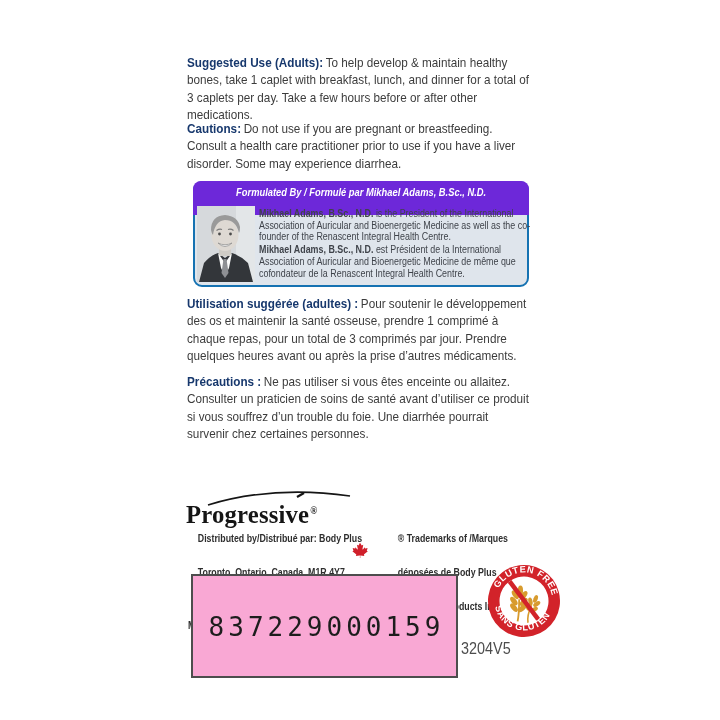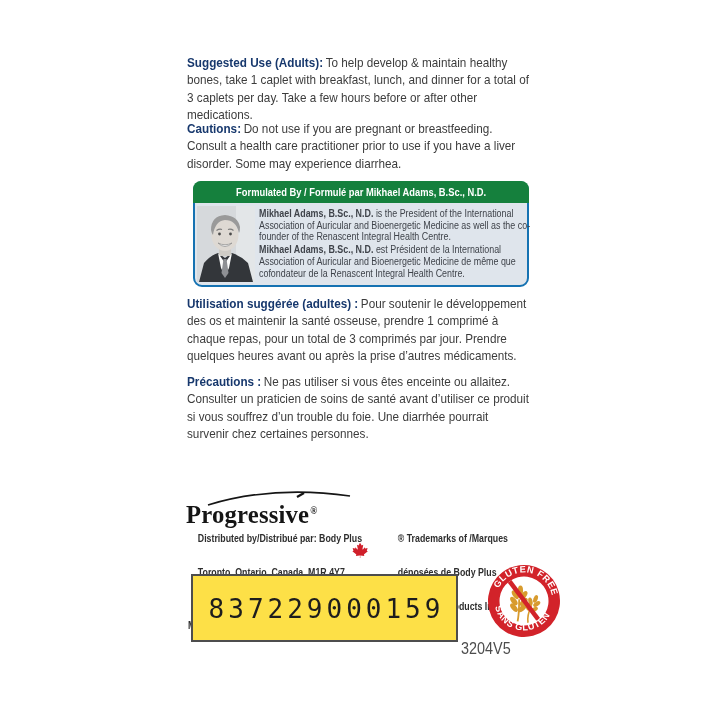--- a/index.html
+++ b/index.html
@@ -7,23 +7,23 @@
   .sheet{position:relative;width:720px;height:720px;background:#ffffff;overflow:hidden;}
 
   
   .para{position:absolute;width:398px;margin:0;font-size:13.5px;line-height:17.3px;
         color:#3c3c3c;transform:scaleX(.868);transform-origin:0 0;}
   .para .lead{font-weight:bold;color:#17386d;margin-right:3px;}
 
   
   .fbox{position:absolute;left:193px;top:181px;width:336px;height:106px;box-sizing:border-box;
         background:#dfe5ec;border:2px solid #1572b2;border-radius:9px;}
-  .fbox-header{position:absolute;left:-2px;top:-2px;right:-2px;height:22px;background:#15803d;
+  .fbox-header{position:absolute;left:-2px;top:-2px;right:-2px;height:34px;background:#6d28d9;
         border-radius:8px 8px 0 0;color:#ffffff;font-weight:bold;font-size:11px;line-height:22px;
-        text-align:center;}
+        text-align:center;font-style:italic;}
   .fbox-header span{display:inline-block;transform:scaleX(.85);transform-origin:50% 50%;white-space:nowrap;}
   .fbox-photo{position:absolute;left:2px;top:23px;width:58px;height:76px;}
   .fbox-bio{position:absolute;left:64px;top:25px;width:306px;transform:scaleX(.89);transform-origin:0 0;
         color:#3f434a;font-size:10px;line-height:11.7px;}
   .fbox-bio p{margin:0 0 1px 0;}
   .fbox-bio .bio-name{font-weight:bold;}
 
   
   .logo{position:absolute;left:186px;top:488px;width:170px;height:46px;}
   .logo-text{position:absolute;left:0;top:12px;font-family:"Liberation Serif",serif;font-weight:bold;
@@ -33,22 +33,22 @@
 
   
   .addr{position:absolute;margin:0;font-size:11px;font-weight:bold;color:#2e2e2e;
         line-height:17px;transform:scaleX(.8);transform-origin:0 0;white-space:pre;}
   #dist{left:188px;top:513px;}
   #dist .gap{display:block;margin-top:2px;}
   #tm{left:388px;top:513px;}
   .maple{position:absolute;left:352px;top:542px;}
 
   
-  .barcode-box{position:absolute;left:191px;top:574px;width:267px;height:68px;box-sizing:border-box;
-        border:2px solid #4d4d4d;background:#fde047;display:flex;align-items:center;justify-content:center;}
+  .barcode-box{position:absolute;left:191px;top:574px;width:267px;height:104px;box-sizing:border-box;
+        border:2px solid #4d4d4d;background:#f9a8d4;display:flex;align-items:center;justify-content:center;}
   .barcode-num{font-family:"DejaVu Sans Mono",monospace;font-size:26px;letter-spacing:4px;
         color:#1d1d1d;padding-left:4px;padding-top:2px;}
 
   
   .badge{position:absolute;left:487px;top:564px;width:74px;height:74px;}
 
   .pcode{position:absolute;left:461px;top:640px;margin:0;font-size:16px;color:#4d4d4d;
         transform:scaleX(.9);transform-origin:0 0;}
 </style>
 </head>

